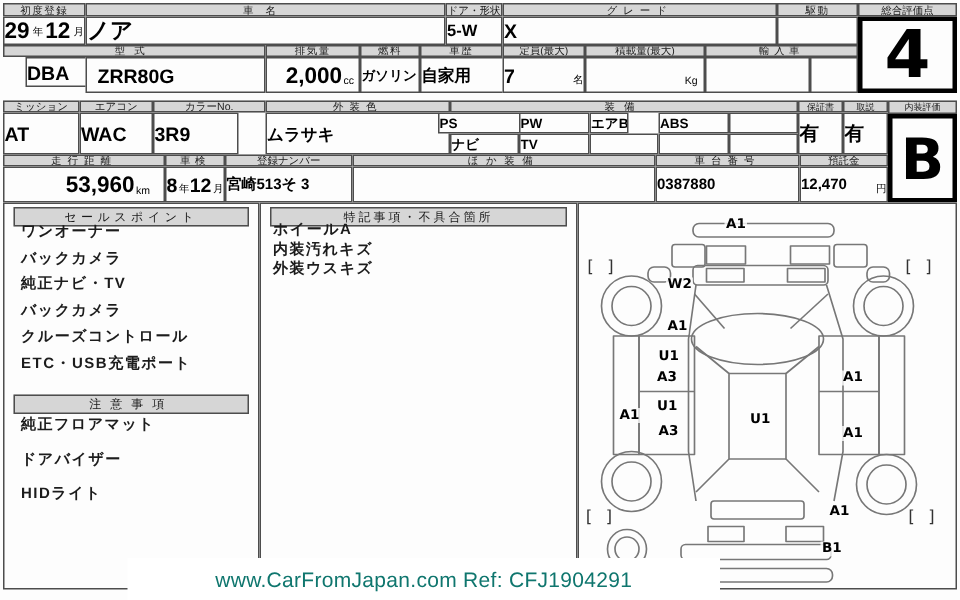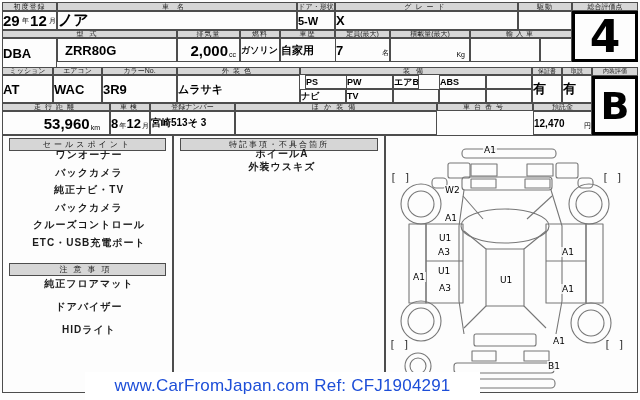--- a/index.html
+++ b/index.html
@@ -16,28 +16,28 @@
   .v11{font-size:11px;font-weight:600;}
   .v9{font-size:9px;font-weight:600;}
   .u{font-size:7px;font-weight:400;align-self:flex-end;padding-bottom:3px;margin-left:1px;}
   .scorebox{position:absolute;box-sizing:border-box;border:3px solid #000;background:#fdfdfd;
      display:flex;align-items:center;justify-content:center;}
   .bignum{font-family:"DejaVu Sans",sans-serif;font-weight:700;color:#000;}
   .band{position:absolute;box-sizing:border-box;border:1px solid #4d4d4d;background:#d6d6d6;
      display:flex;align-items:center;justify-content:center;font-size:8px;color:#1a1a1a;letter-spacing:3px;}
   .col{position:absolute;box-sizing:border-box;border:1px solid #4d4d4d;background:#fdfdfd;}
   .list{position:absolute;font-size:10px;font-weight:600;color:#1c1c1c;letter-spacing:1px;}
-  .list div{height:17.5px;line-height:17.5px;text-align:center;}
+  .list div{height:17.5px;line-height:17.5px;}
   .list.wide div{height:23px;line-height:23px;}
   .list.tight div{height:13px;line-height:13px;}
-  .dl{position:absolute;font-size:9px;font-weight:400;color:#000;line-height:10px;
+  .dl{position:absolute;font-size:9px;font-weight:700;color:#000;line-height:10px;
       background:rgba(253,253,253,.8);padding:0 1px;font-family:"DejaVu Sans",sans-serif;}
   .bk{position:absolute;font-size:11px;color:#333;line-height:11px;font-family:"DejaVu Sans Mono",monospace;}
   #watermark{position:absolute;left:85px;top:372px;width:395px;height:28px;background:#fff;
-      display:flex;align-items:center;justify-content:center;font-size:17px;color:#1d4ed8;
+      display:flex;align-items:center;justify-content:center;font-size:14px;color:#0f766e;
       font-weight:400;letter-spacing:0.2px;}
   svg{position:absolute;left:0;top:0;}
 </style>
 </head>
 <body>
 
 <div id="stage">
 
   <div class="h" style="left:2px;top:2px;width:55px;height:9px">初度登録</div>
   <div class="h" style="left:57px;top:2px;width:240px;height:9px;letter-spacing:8px">車名</div>
@@ -61,21 +61,21 @@
   </div>
 
   <div class="h" style="left:2px;top:30px;width:175px;height:8px;letter-spacing:6px">型式</div>
   <div class="h" style="left:177px;top:30px;width:63px;height:8px">排気量</div>
   <div class="h" style="left:240px;top:30px;width:40px;height:8px">燃料</div>
   <div class="h" style="left:280px;top:30px;width:55px;height:8px">車歴</div>
   <div class="h" style="left:335px;top:30px;width:55px;height:8px;letter-spacing:0">定員(最大)</div>
   <div class="h" style="left:390px;top:30px;width:80px;height:8px;letter-spacing:0">積載量(最大)</div>
   <div class="h" style="left:470px;top:30px;width:102px;height:8px;letter-spacing:3px">輸入車</div>
 
-  <div class="c v13" style="left:2px;top:38px;width:55px;height:30px">DBA</div>
+  <div class="c v13" style="left:17px;top:38px;width:55px;height:20px">DBA</div>
   <div class="c v13" style="left:57px;top:38px;width:120px;height:24px;justify-content:flex-start;padding-left:7px">ZRR80G</div>
   <div class="c" style="left:177px;top:38px;width:63px;height:24px;justify-content:flex-end;padding-right:3px">
     <span class="v15">2,000</span>
       <span class="u">cc</span>
   </div>
   <div class="c v9" style="left:240px;top:38px;width:40px;height:24px">ガソリン</div>
   <div class="c v11" style="left:280px;top:38px;width:66px;height:24px">自家用</div>
   <div class="c" style="left:335px;top:38px;width:55px;height:24px">
     <span class="v13">7</span>
       <span class="u">名</span>
@@ -90,24 +90,24 @@
   <div class="h" style="left:53px;top:67px;width:49px;height:8px;letter-spacing:0">エアコン</div>
   <div class="h" style="left:102px;top:67px;width:75px;height:8px;letter-spacing:0">カラーNo.</div>
   <div class="h" style="left:177px;top:67px;width:123px;height:8px;letter-spacing:4px">外装色</div>
   <div class="h" style="left:300px;top:67px;width:232px;height:8px;letter-spacing:6px">装備</div>
   <div class="h" style="left:532px;top:67px;width:30px;height:8px;letter-spacing:0;font-size:6px">保証書</div>
   <div class="h" style="left:562px;top:67px;width:30px;height:8px;letter-spacing:0;font-size:6px">取説</div>
   <div class="h" style="left:592px;top:67px;width:46px;height:9px;letter-spacing:0;font-size:6px">内装評価</div>
 
   <div class="c v13" style="left:2px;top:75px;width:51px;height:28px">AT</div>
   <div class="c v13" style="left:53px;top:75px;width:49px;height:28px">WAC</div>
-  <div class="c v13" style="left:102px;top:75px;width:75px;height:28px">3R9</div>
+  <div class="c v13" style="left:102px;top:75px;width:57px;height:28px">3R9</div>
   <div class="c v11" style="left:177px;top:75px;width:123px;height:28px">ムラサキ</div>
 
-  <div class="c v9" style="left:305px;top:75px;width:62px;height:14px">PS</div>
+  <div class="c v9" style="left:292px;top:75px;width:62px;height:14px">PS</div>
   <div class="c v9" style="left:346px;top:75px;width:47px;height:14px">PW</div>
   <div class="c v9" style="left:393px;top:75px;width:26px;height:14px">エアB</div>
   <div class="c v9" style="left:439px;top:75px;width:47px;height:14px">ABS</div>
   <div class="c v9" style="left:486px;top:75px;width:46px;height:14px"></div>
   <div class="c v9" style="left:300px;top:89px;width:46px;height:14px">ナビ</div>
   <div class="c v9" style="left:346px;top:89px;width:47px;height:14px">TV</div>
   <div class="c v9" style="left:393px;top:89px;width:46px;height:14px"></div>
   <div class="c v9" style="left:439px;top:89px;width:47px;height:14px"></div>
   <div class="c v9" style="left:486px;top:89px;width:46px;height:14px"></div>
 
@@ -129,20 +129,21 @@
       <span class="u">km</span>
   </div>
   <div class="c" style="left:110px;top:111px;width:40px;height:24px">
     <span class="v13">8</span>
       <span class="u">年</span>
       <span class="v13">12</span>
       <span class="u">月</span>
   </div>
   <div class="c" style="left:150px;top:111px;width:85px;height:24px;font-size:10px;font-weight:700">宮崎513そ 3</div>
   <div class="c" style="left:235px;top:111px;width:202px;height:24px"></div>
+  <div class="c" style="left:437px;top:111px;width:96px;height:24px;font-size:10px;font-weight:600">0387880</div>
   <div class="c" style="left:533px;top:111px;width:59px;height:24px">
     <span style="font-size:10px;font-weight:600">12,470</span>
       <span class="u">円</span>
   </div>
 
   <div class="col" style="left:2px;top:135px;width:171px;height:258px"></div>
   <div class="band" style="left:9px;top:138px;width:157px;height:13px">セールスポイント</div>
   <div class="list" style="left:14px;top:146px;width:150px">
       <div>ワンオーナー</div>
       <div>バックカメラ</div>
@@ -155,20 +156,21 @@
   <div class="list wide" style="left:14px;top:272px;width:150px">
       <div>純正フロアマット</div>
       <div>ドアバイザー</div>
       <div>HIDライト</div>
     </div>
 
   <div class="col" style="left:173px;top:135px;width:212px;height:258px"></div>
   <div class="band" style="left:180px;top:138px;width:198px;height:13px;letter-spacing:2px">特記事項・不具合箇所</div>
   <div class="list tight" style="left:182px;top:147px;width:200px">
       <div>ホイールA</div>
+      <div>内装汚れキズ</div>
       <div>外装ウスキズ</div>
     </div>
 
   <div class="col" style="left:385px;top:135px;width:253px;height:258px">
     <svg width="253" height="258" viewBox="0 0 253 258">
       <g fill="none" stroke="#777" stroke-width="1.1" stroke-linejoin="round">
 
         <rect x="76" y="13" width="94" height="9" rx="4"></rect>
 
         <rect x="62" y="27" width="22" height="15" rx="2"></rect>

